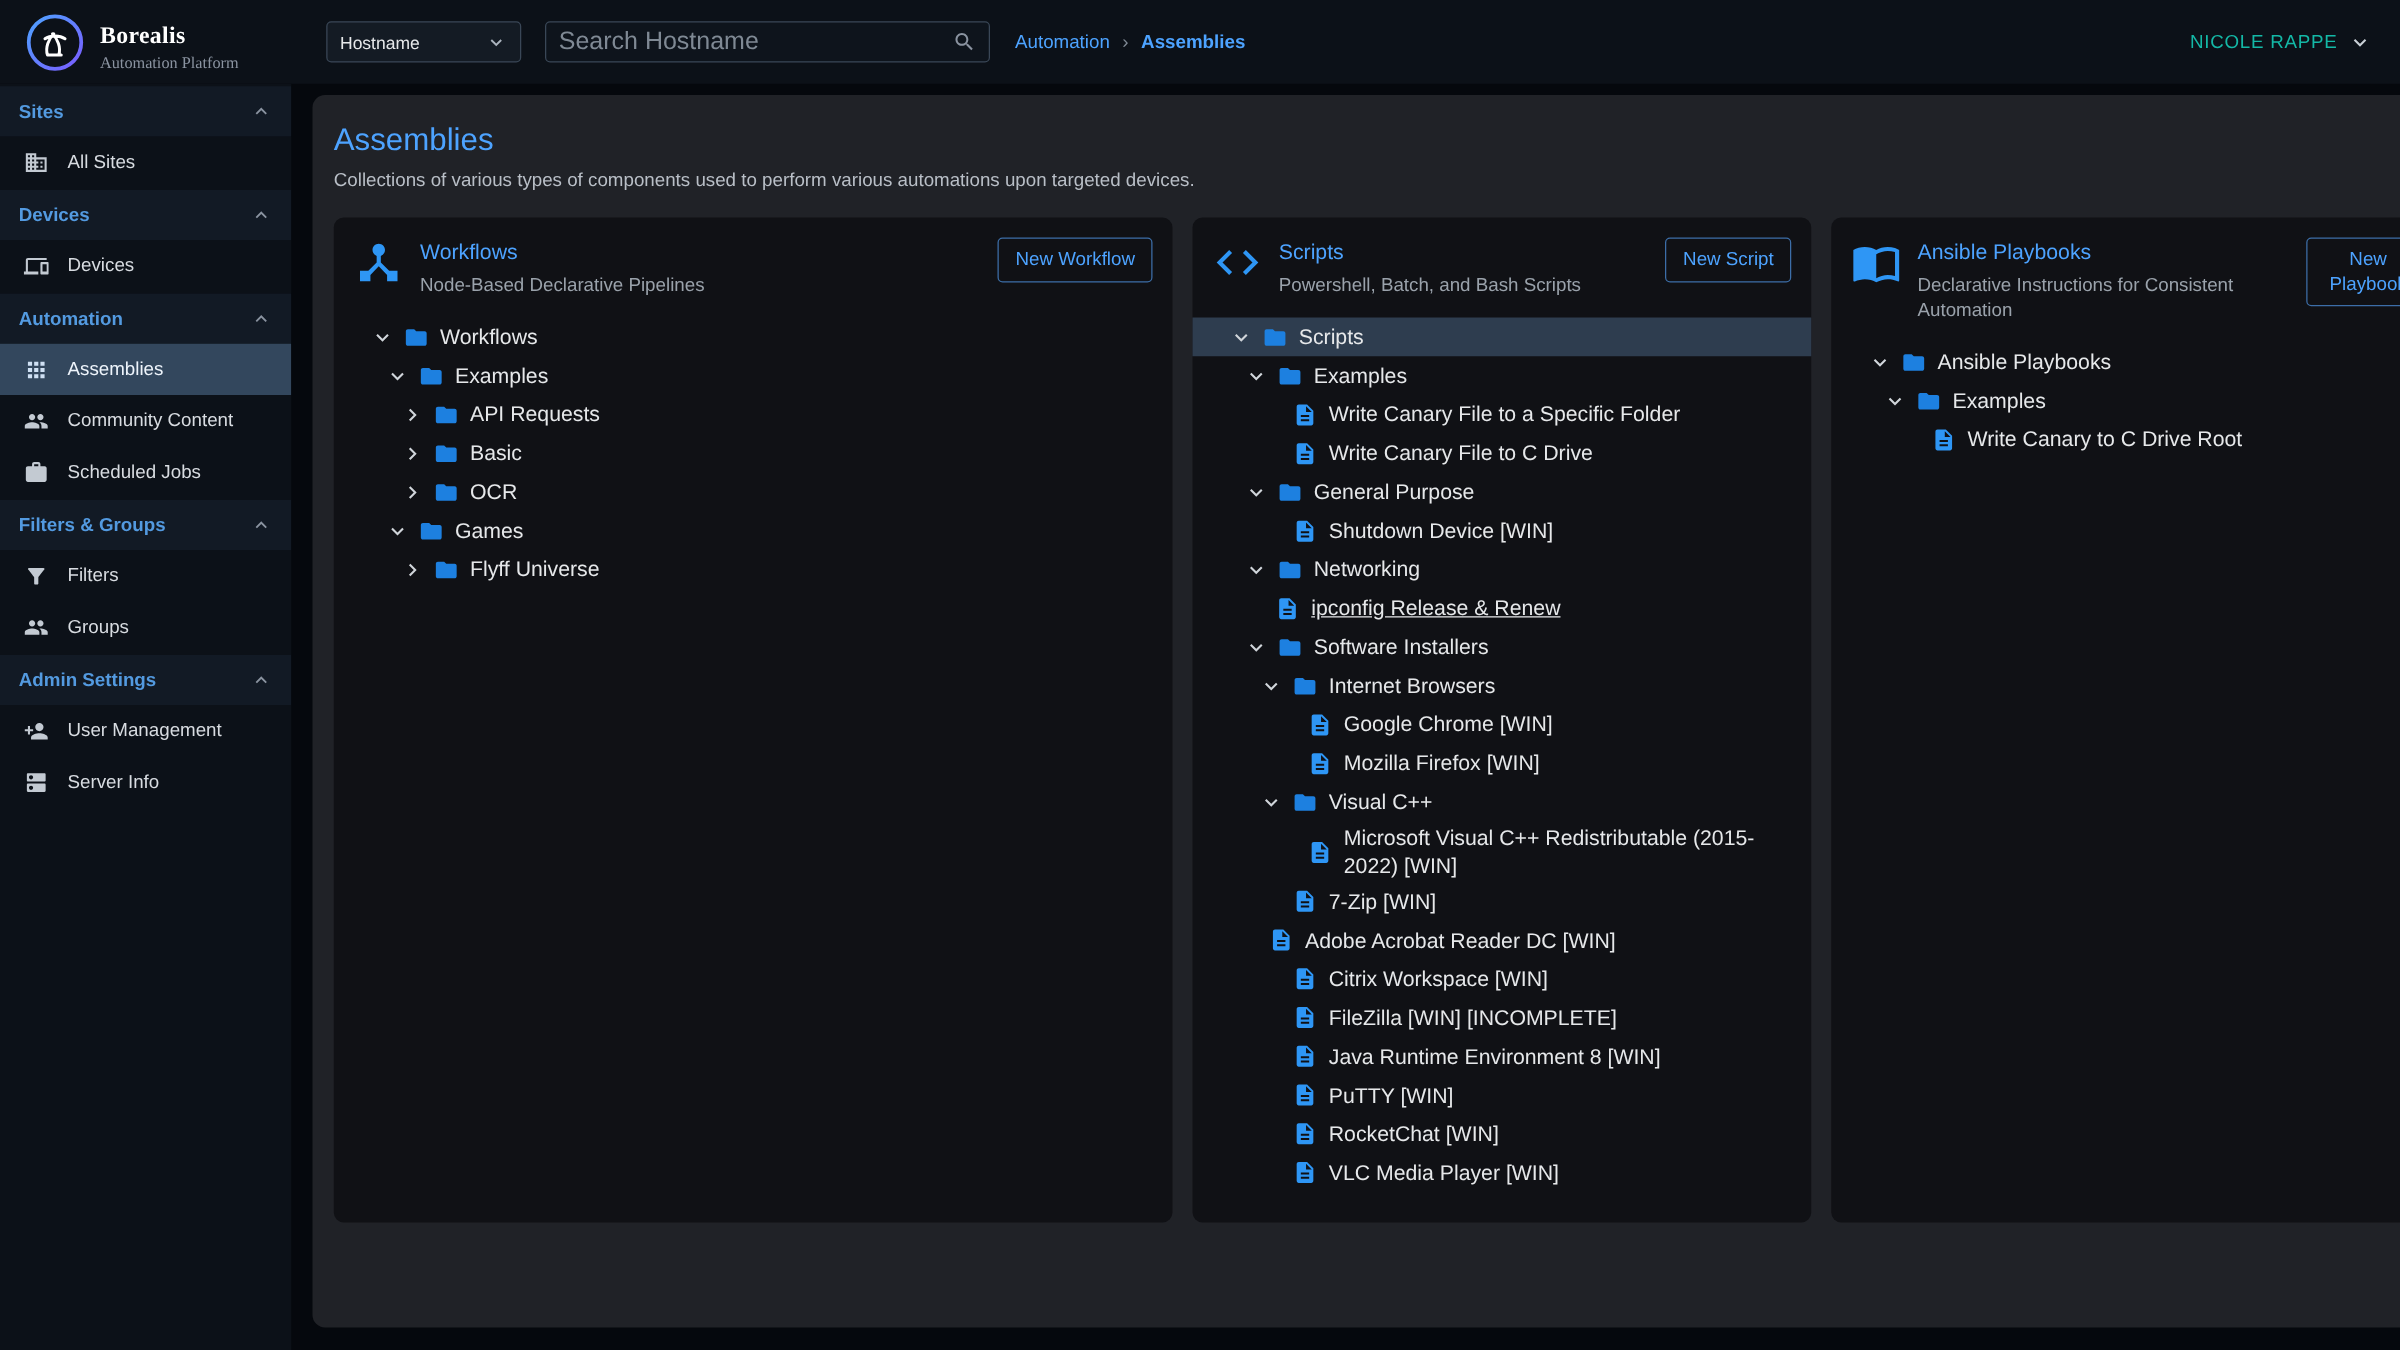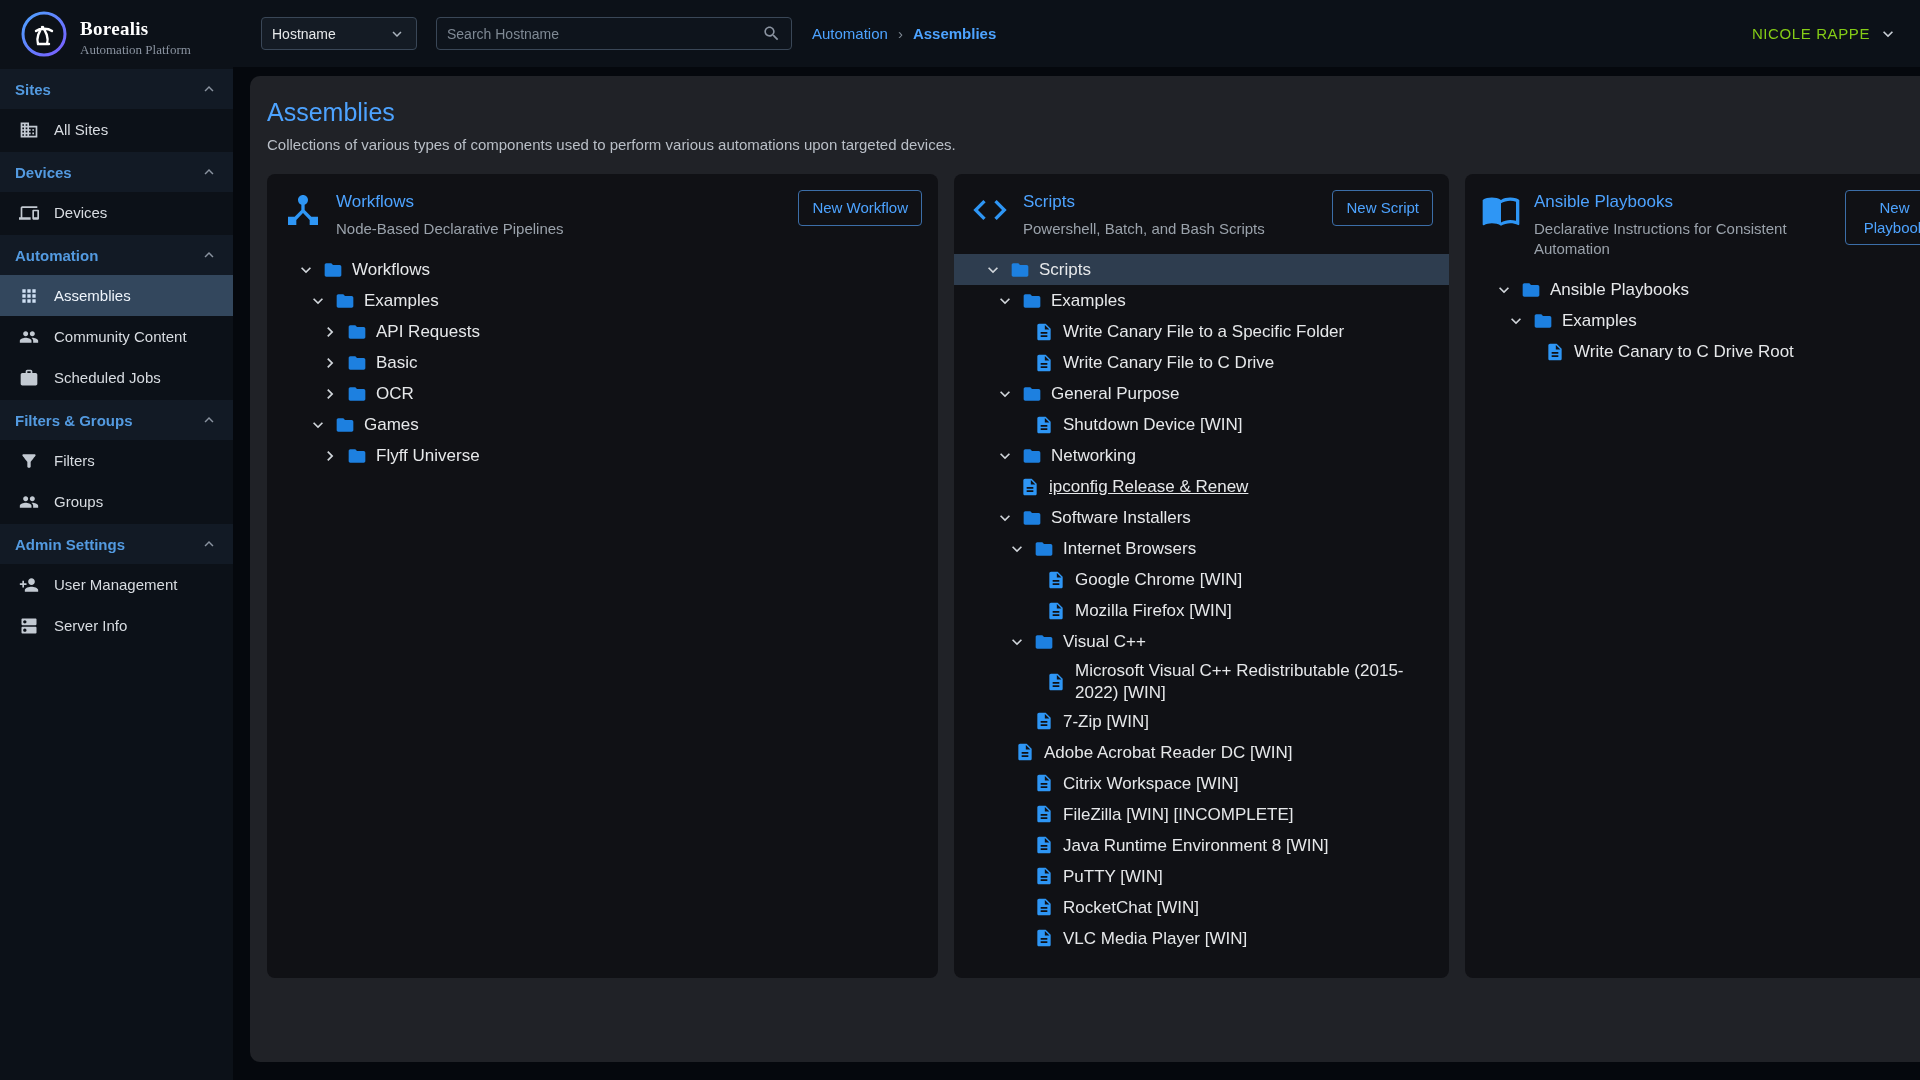--- a/index.html
+++ b/index.html
@@ -21,30 +21,30 @@
   header{height:67px;background:#0c1118;display:flex;align-items:center;}
   .brand{display:flex;align-items:flex-end;gap:12px;width:233px;padding-left:20px;flex:0 0 auto;font-family:Liberation Serif, serif;}
   .logo{width:48px;height:48px;}
   .logo svg{width:48px;height:48px;}
   .brand-name{font-size:19px;font-weight:bold;color:#ffffff;letter-spacing:.3px;}
   .brand-tag{font-size:13px;color:#8a93a0;margin-top:2px;}
   .host-select{margin-left:28px;width:156px;height:33px;background:#141b24;border:1px solid #3a4757;border-radius:4px;display:flex;align-items:center;padding:0 10px;font-size:14px;color:#e6e8ea;cursor:pointer;}
   .sel-arrow{margin-left:auto;color:#aab3bd;}
   .sel-arrow svg{width:18px;height:18px;}
   .search-box{margin-left:19px;width:356px;height:33px;background:#0e141c;border:1px solid #3a4757;border-radius:4px;display:flex;align-items:center;padding:0 10px;}
-  .search-box input{flex:1;background:transparent;border:none;outline:none;color:#e6e8ea;font-size:14px;font-family:inherit;}
+  .search-box input{flex:1;background:transparent;border:none;outline:none;color:#e6e8ea;font-size:20px;font-family:inherit;}
   .search-box input::placeholder{color:#7f8994;}
   .search-ic{color:#8a93a0;cursor:pointer;}
   .search-ic svg{width:19px;height:19px;}
   .breadcrumb{margin-left:20px;display:flex;align-items:center;gap:10px;font-size:15px;}
   .breadcrumb a{color:var(--accent);cursor:pointer;text-decoration:none;}
   .breadcrumb a.current{font-weight:bold;}
   .crumb-sep{color:#7f8994;}
   .user-menu{margin-left:auto;margin-right:22px;display:flex;align-items:center;gap:8px;cursor:pointer;}
-  .user-name{font-size:15px;letter-spacing:.6px;color:#84cc16;}
+  .user-name{font-size:15px;letter-spacing:.6px;color:#14b8a6;}
   .user-menu .icon{color:#c7cdd4;}
   .user-menu .icon svg{width:20px;height:20px;}
 
   
   .app{display:flex;height:1013px;}
   aside{width:233px;background:#0c1118;flex:0 0 auto;overflow:hidden;}
   .side-section{height:40px;display:flex;align-items:center;padding:0 15px;background:#121a25;cursor:pointer;margin-top:2px;}
   .side-section-label{color:#539ae0;font-size:15px;font-weight:bold;}
   .side-chev{margin-left:auto;color:#8a93a0;}
   .side-chev svg{width:18px;height:18px;}

